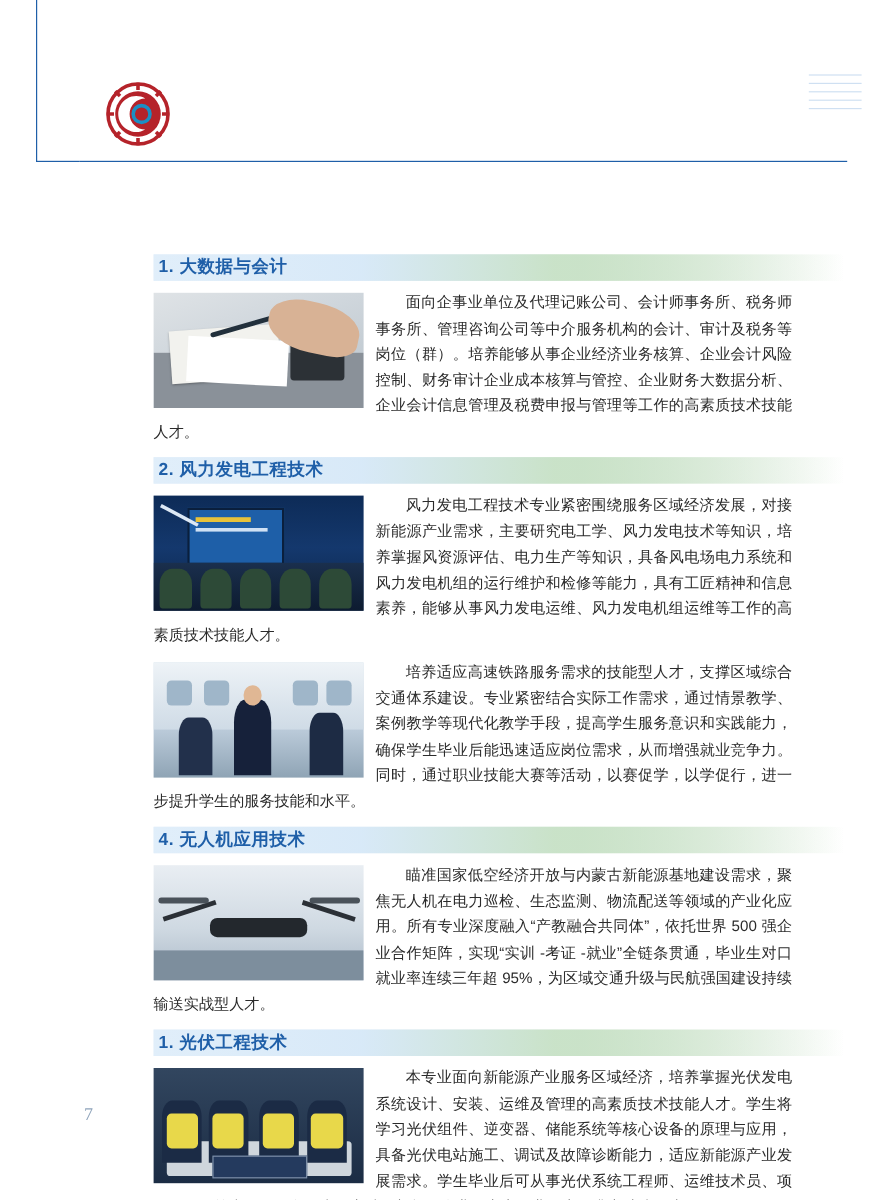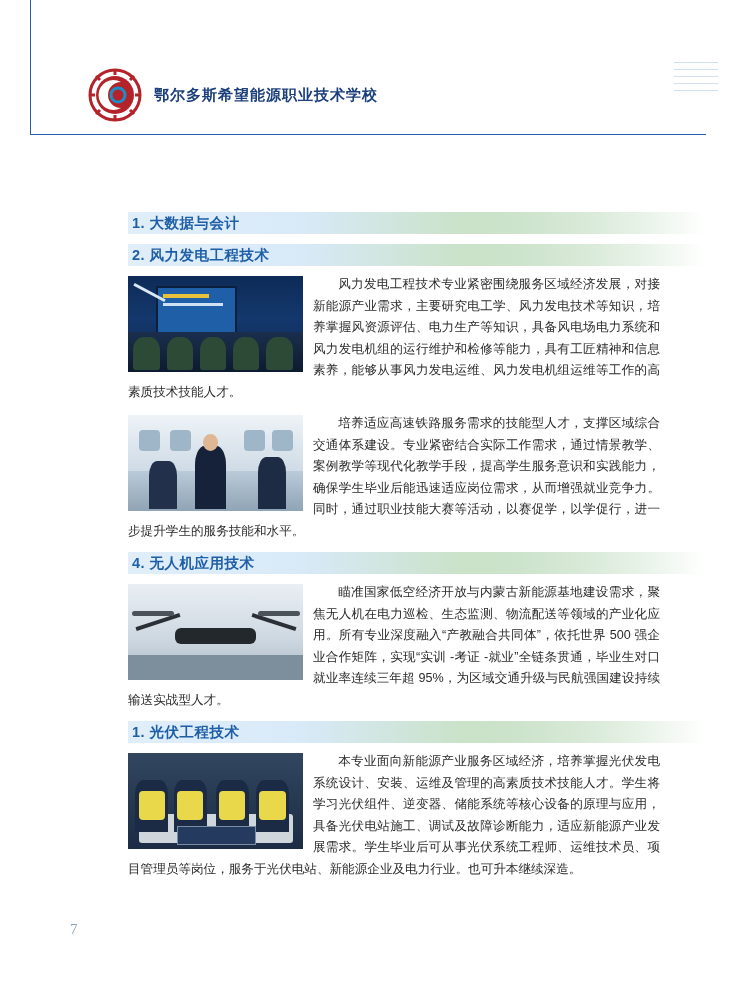--- a/index.html
+++ b/index.html
@@ -276,32 +276,43 @@
           <line x1="42" y1="42" x2="46" y2="46"></line>
           <line x1="46" y1="8" x2="42" y2="12"></line>
           <line x1="12" y1="42" x2="8" y2="46"></line>
         </g>
         <circle cx="27" cy="27" r="19" fill="#b5232a"></circle>
         <path d="M33 14 A15 15 0 1 0 33 40 A12 12 0 1 1 33 14 Z" fill="#ffffff"></path>
         <circle cx="30" cy="27" r="7" fill="none" stroke="#1b8fc4" stroke-width="3"></circle>
       </svg>
     </div>
     <div class="brand-text">
-      <div class="brand-cn2">鄂尔多斯希望能源职业技术学校</div>
     </div>
   </div>
 
 
   <div class="content">
 
     <div class="major">
       <div class="major-head">
         <div class="bar"></div>
         <div class="barfill"></div>
         <div class="major-title">1. 大数据与会计</div>
+      </div>
+      <div class="major-body">
+        <div class="thumb t1">
+          <div class="desk"></div>
+            <div class="paper"></div>
+            <div class="paper2"></div>
+          <div class="calc"></div>
+            <div class="pen"></div>
+            <div class="hand"></div>
+        </div>
+        <div class="para">面向企事业单位及代理记账公司、会计师事务所、税务师事务所、管理咨询公司等中介服务机构的会计、审计及税务等岗位（群）。培养能够从事企业经济业务核算、企业会计风险控制、财务审计企业成本核算与管控、企业财务大数据分析、企业会计信息管理及税费申报与管理等工作的高素质技术技能人才。</div>
+        <div class="clear"></div>
       </div>
     </div>
 
     <div class="major">
       <div class="major-head">
         <div class="bar"></div>
         <div class="barfill"></div>
         <div class="major-title">2. 风力发电工程技术</div>
       </div>
       <div class="major-body">

